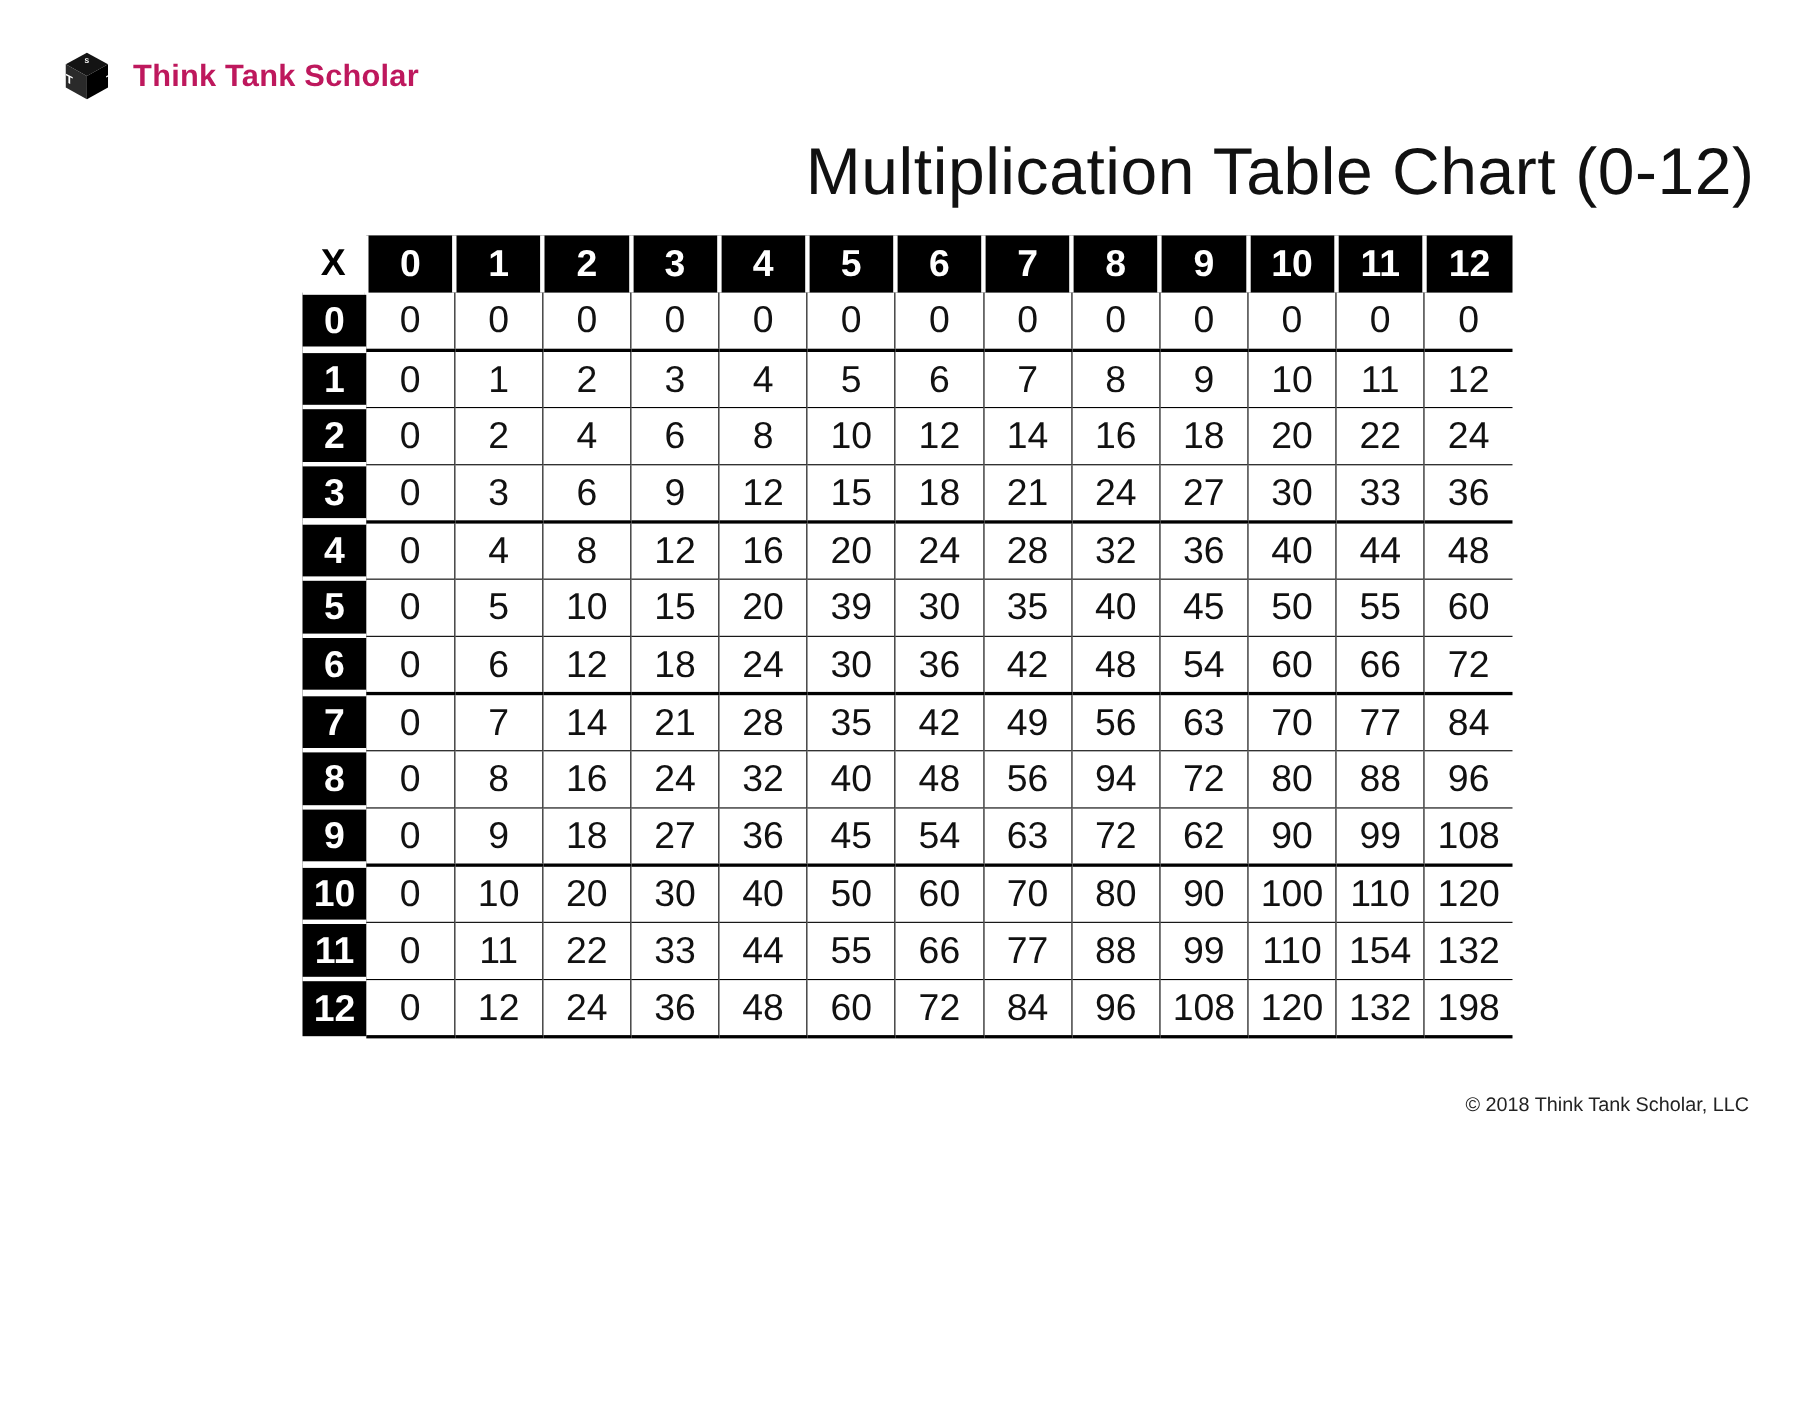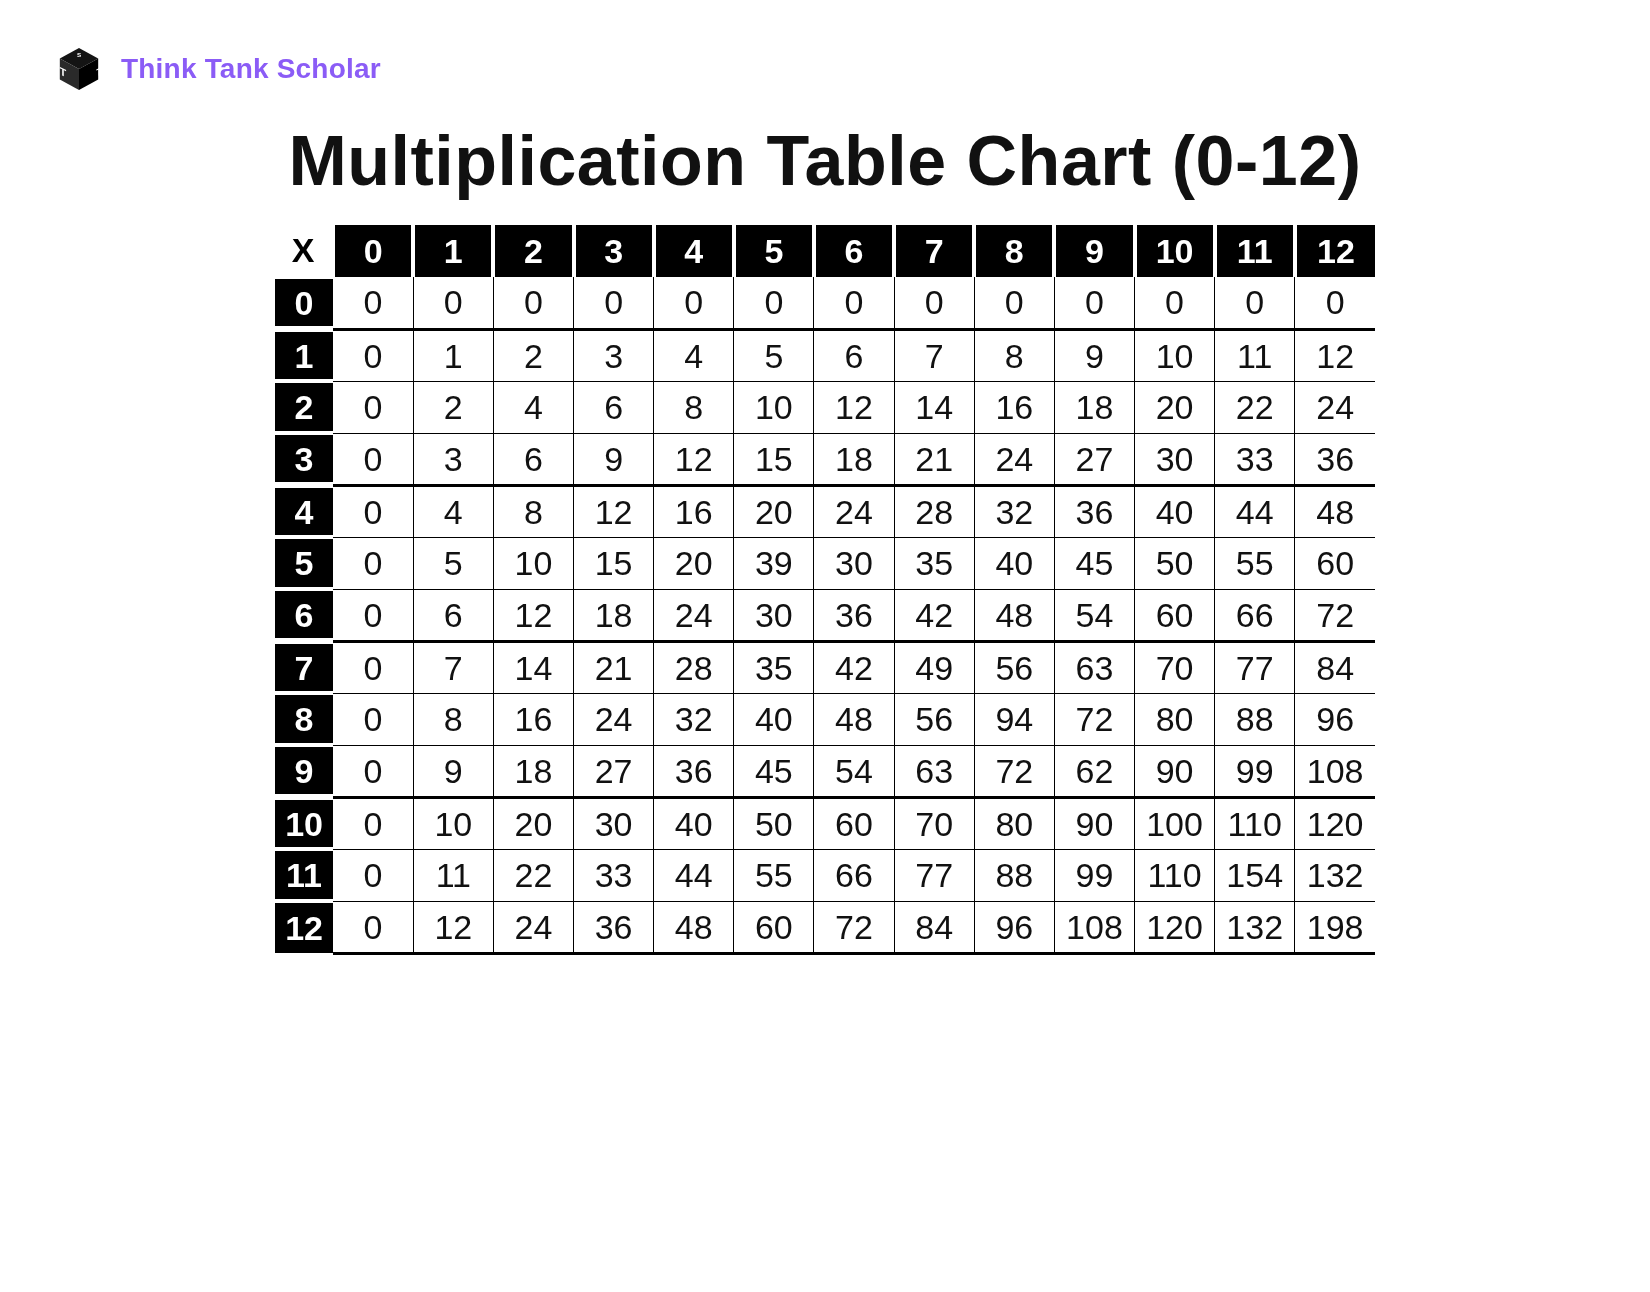--- a/index.html
+++ b/index.html
@@ -16,33 +16,33 @@
     box-sizing: border-box;
   }
   .brand-row {
     display: flex;
     align-items: center;
     gap: 18px;
   }
   .brand-text {
     font-size: 28px;
     font-weight: 700;
-    color: #8b5cf6;
+    color: #be185d;
     letter-spacing: 0.2px;
   }
   .brand-logo {
     width: 48px;
     height: 48px;
     display: block;
   }
   h1.title {
     margin: 28px 0 24px 0;
-    text-align: center;
-    font-size: 70px;
-    font-weight: 700;
+    text-align: right;
+    font-size: 60px;
+    font-weight: 400;
     letter-spacing: 0.5px;
   }
   table.mult {
     border-collapse: collapse;
     table-layout: fixed;
     width: 1100px;
     margin: 0 auto;
   }
   table.mult td, table.mult th {
     text-align: center;
@@ -371,14 +371,15 @@
           <td class="cell">84</td>
           <td class="cell">96</td>
           <td class="cell">108</td>
           <td class="cell">120</td>
           <td class="cell">132</td>
           <td class="cell">198</td>
         </tr>
       </tbody>
   </table>
 
+  <div class="footer">© 2018 Think Tank Scholar, LLC</div>
 
 </div>
 
 </body></html>

